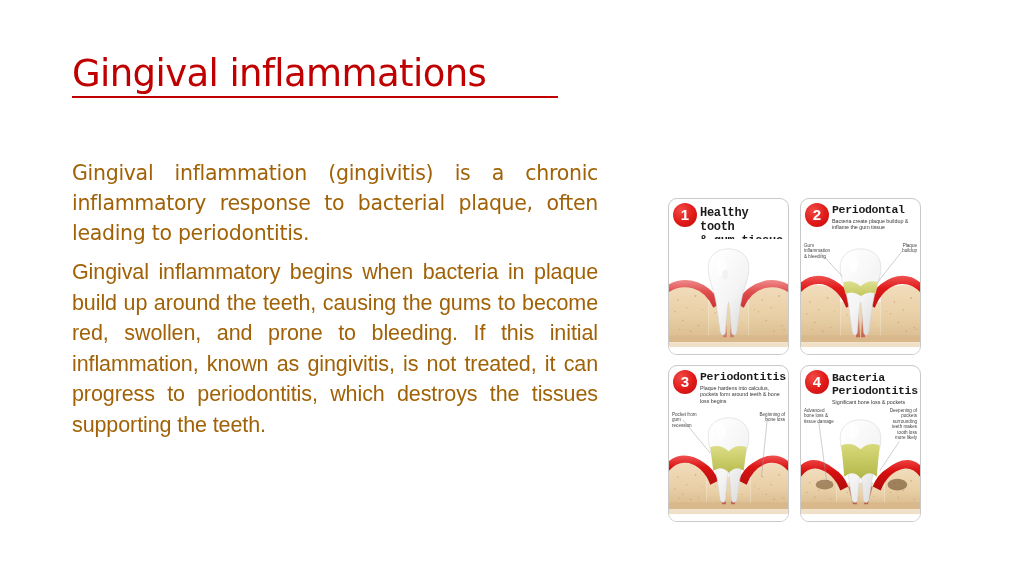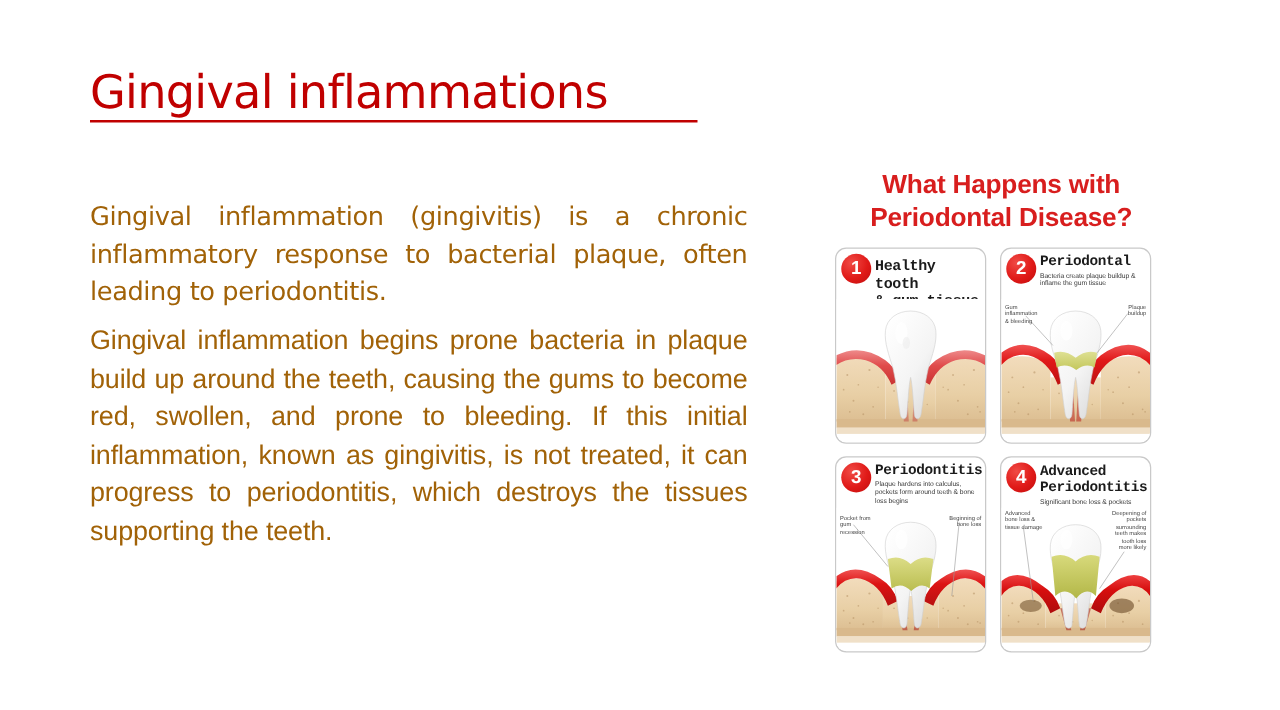--- a/index.html
+++ b/index.html
@@ -165,29 +165,25 @@
   .callout.right { right: 3px; text-align: right; }
 </style>
 </head>
 <body>
 
 <div id="slide-title">Gingival inflammations </div>
 <div id="title-rule"></div>
 
 <div id="body-col">
   <p class="para p1">Gingival inflammation (gingivitis) is a chronic inflammatory response to bacterial plaque, often leading to periodontitis.</p>
-  <p class="para p2">Gingival inflammation begins prone bacteria in plaque build up around the teeth, causing the gums to become red, swollen, and prone to bleeding. If this initial inflammation, known as gingivitis, is not treated, it can progress to periodontitis, which destroys the tissues supporting the teeth.</p>
+  <p class="para p2">Gingival inflammatory begins when bacteria in plaque build up around the teeth, causing the gums to become red, swollen, and prone to bleeding. If this initial inflammation, known as gingivitis, is not treated, it can progress to periodontitis, which destroys the tissues supporting the teeth.</p>
 </div>
 
 <div id="infographic">
 
-  <div id="info-title">
-    <span class="t-line">What Happens with</span>
-    <span class="t-line">Periodontal Disease?</span>
-  </div>
 
   <div id="panel-grid">
 
     <div class="panel p1">
       <div class="panel-head">
         <div class="panel-num">1</div>
         <div class="panel-title" style="white-space:pre-line;">Healthy tooth
 &amp; gum tissue</div>
       </div>
       <div class="illus">
@@ -448,21 +444,21 @@
           <ellipse cx="53" cy="26" rx="5" ry="8" fill="#ffffff" opacity="0.7"></ellipse>
           <path d="M14 14 L42 48" stroke="#9a9a9a" stroke-width="0.5" fill="none"></path>
           <path d="M100 12 L94 72" stroke="#9a9a9a" stroke-width="0.5" fill="none"></path>
         </svg>
       </div>
     </div>
 
     <div class="panel p4">
       <div class="panel-head">
         <div class="panel-num">4</div>
-        <div class="panel-title" style="white-space:pre-line;">Advanced
+        <div class="panel-title" style="white-space:pre-line;">Bacteria
 Periodontitis</div>
         <div class="panel-sub">Significant bone loss &amp; pockets</div>
       </div>
       <div class="illus">
         <div class="callout left" style="top:2px;">Advanced
 bone loss &amp;
 tissue damage</div>
         <div class="callout right" style="top:2px;">Deepening of
 pockets
 surrounding

